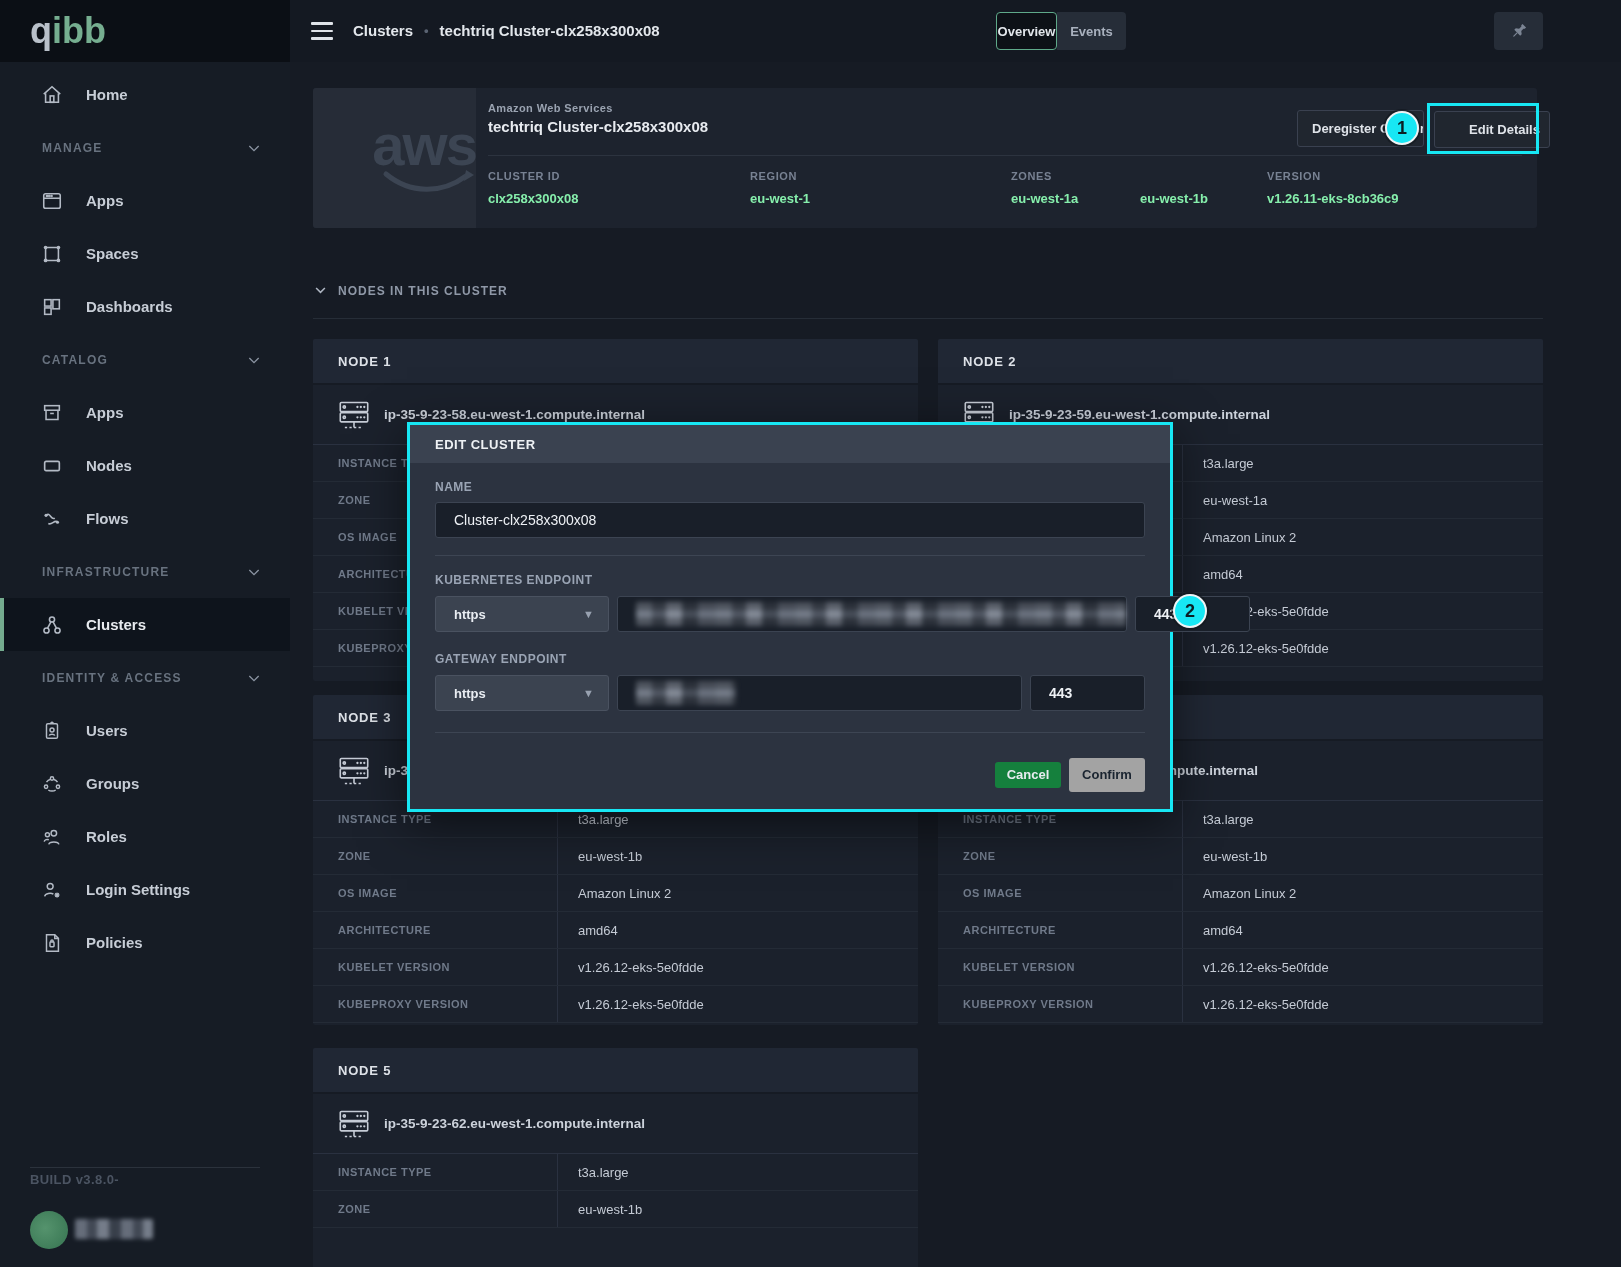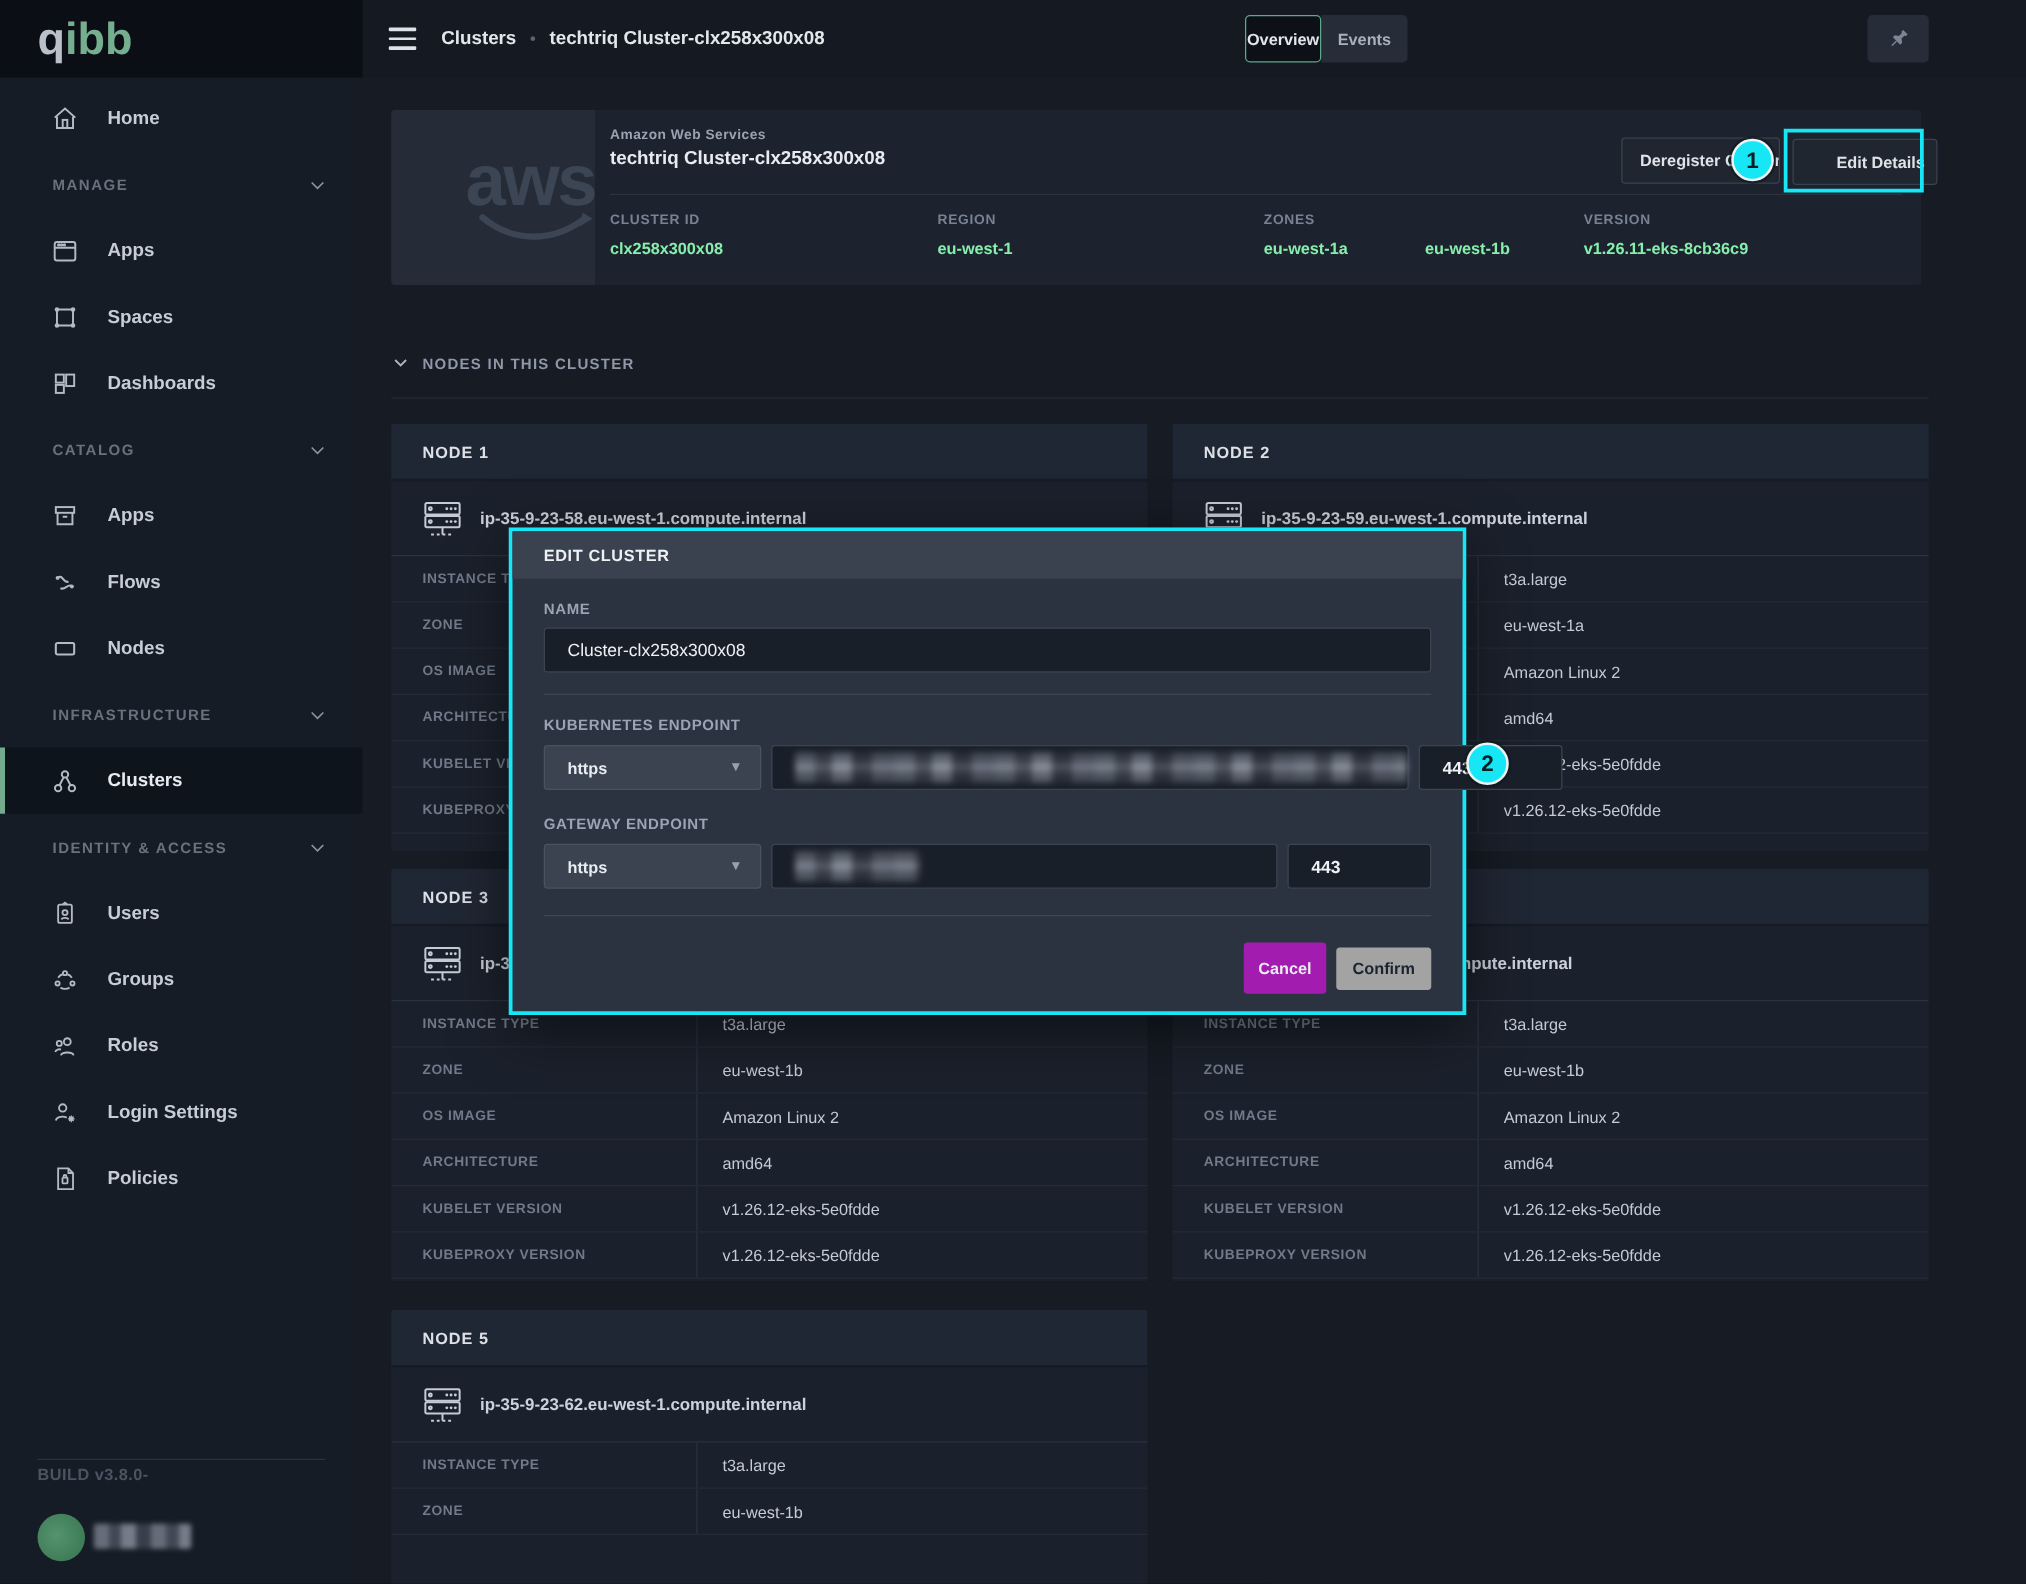--- a/index.html
+++ b/index.html
@@ -90,21 +90,21 @@
             font-size:13px;font-weight:bold;color:#e9edf2;cursor:pointer;}
   .m-select .car{color:#98a1b0;font-size:11px;}
   .m-hostbox{flex:1;height:36px;background:#191f29;border:1px solid #3c4452;border-radius:3px;display:flex;align-items:center;box-sizing:border-box;}
   .m-port{width:115px;flex:0 0 115px;height:36px;background:#191f29;border:1px solid #3c4452;border-radius:3px;
           color:#eef1f5;font-size:14px;font-weight:bold;padding:0 18px;box-sizing:border-box;font-family:inherit;outline:none;}
   .redact{margin-left:18px;height:24px;border-radius:2px;filter:blur(2.5px);opacity:.85;
           background:repeating-linear-gradient(0deg,rgba(0,0,0,.28) 0 8px,rgba(255,255,255,.07) 8px 16px),
                      repeating-linear-gradient(90deg,#7a8290 0 16px,#4d5461 16px 30px,#8d95a3 30px 46px,#414854 46px 62px,#6d7583 62px 80px);}
   .redact.k8s{width:490px;} .redact.gw{width:100px;}
   .m-footer{flex:0 0 69px;display:flex;align-items:center;justify-content:flex-end;gap:8px;padding-right:25px;}
-  .btn-cancel{width:66px;height:41px;background:#a21caf;border:none;border-radius:3px;color:#e8ecf0;
+  .btn-cancel{width:66px;height:26px;background:#15803d;border:none;border-radius:3px;color:#e8ecf0;
               font-size:13px;font-weight:bold;font-family:inherit;cursor:pointer;}
   .btn-confirm{width:76px;height:34px;background:#a3a3a3;border:none;border-radius:3px;color:#1a2430;
                font-size:13px;font-weight:bold;font-family:inherit;cursor:pointer;}
   
   .badge{position:absolute;width:34px;height:34px;border-radius:50%;background:#17e7f4;border:2px solid #eef3f5;
          box-shadow:0 0 0 2px rgba(16,21,28,.55);box-sizing:border-box;display:flex;align-items:center;justify-content:center;
          font-size:18px;font-weight:bold;color:#0b1f24;z-index:50;}
   .badge1{left:1385px;top:111px;}
   .badge2{left:1173px;top:594px;}
   svg{display:block;}
@@ -187,35 +187,35 @@
               <rect x="4" y="4" width="16" height="5"></rect>
               <path d="M5.5 9v10h13V9"></path>
               <line x1="10" y1="12.5" x2="14" y2="12.5"></line>
             </svg>
         </span>
         <span class="nav-label">Apps</span>
       </div>
       <div class="nav-row">
         <span class="nav-icon">
           <svg width="22" height="22" viewBox="0 0 24 24" fill="none" stroke="currentColor" stroke-width="1.8">
+              <rect x="4" y="7" width="16" height="10" rx="1.5"></rect>
+            </svg>
+        </span>
+        <span class="nav-label">Nodes</span>
+      </div>
+      <div class="nav-row">
+        <span class="nav-icon">
+          <svg width="22" height="22" viewBox="0 0 24 24" fill="none" stroke="currentColor" stroke-width="1.8">
               <path d="M6 8c4-4 5 6 9 3"></path>
               <path d="M8 17c4 2 6-4 10-2"></path>
               <circle cx="5.5" cy="8" r="1.7" fill="currentColor" stroke="none"></circle>
               <circle cx="18" cy="15.5" r="1.7" fill="currentColor" stroke="none"></circle>
             </svg>
         </span>
         <span class="nav-label">Flows</span>
-      </div>
-      <div class="nav-row">
-        <span class="nav-icon">
-          <svg width="22" height="22" viewBox="0 0 24 24" fill="none" stroke="currentColor" stroke-width="1.8">
-              <rect x="4" y="7" width="16" height="10" rx="1.5"></rect>
-            </svg>
-        </span>
-        <span class="nav-label">Nodes</span>
       </div>
 
       <div class="sec-row">
         <span class="sec-label">INFRASTRUCTURE</span>
         <span class="sec-chev">
             <svg width="16" height="16" viewBox="0 0 24 24" fill="none" stroke="currentColor" stroke-width="2">
               <polyline points="5,9 12,16 19,9"></polyline>
             </svg>
           </span>
       </div>

